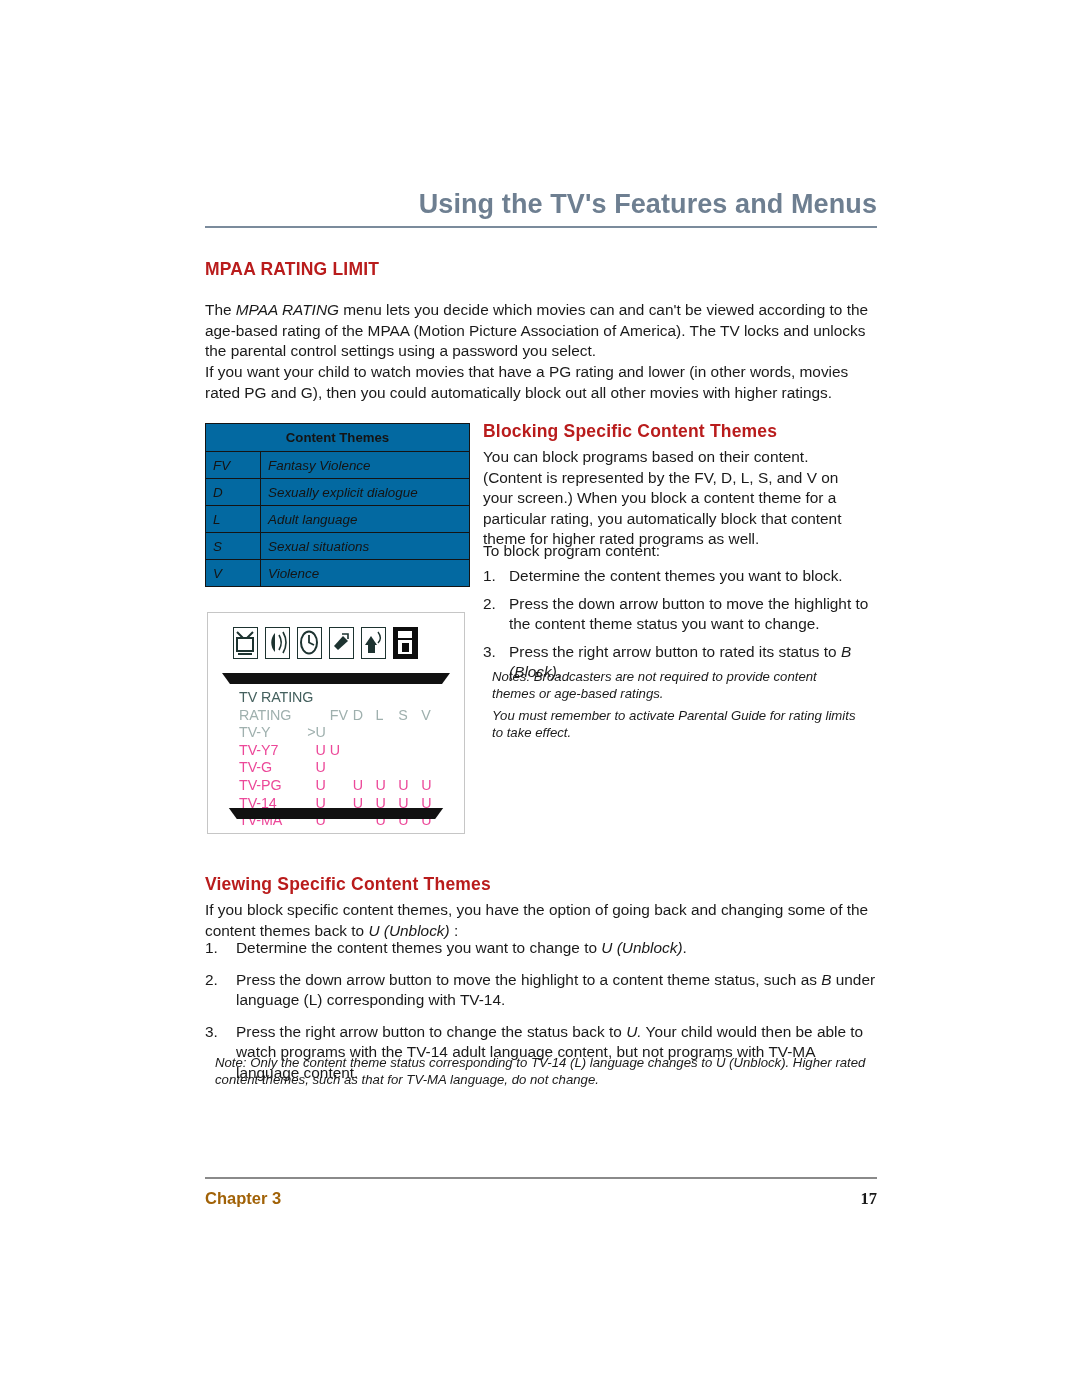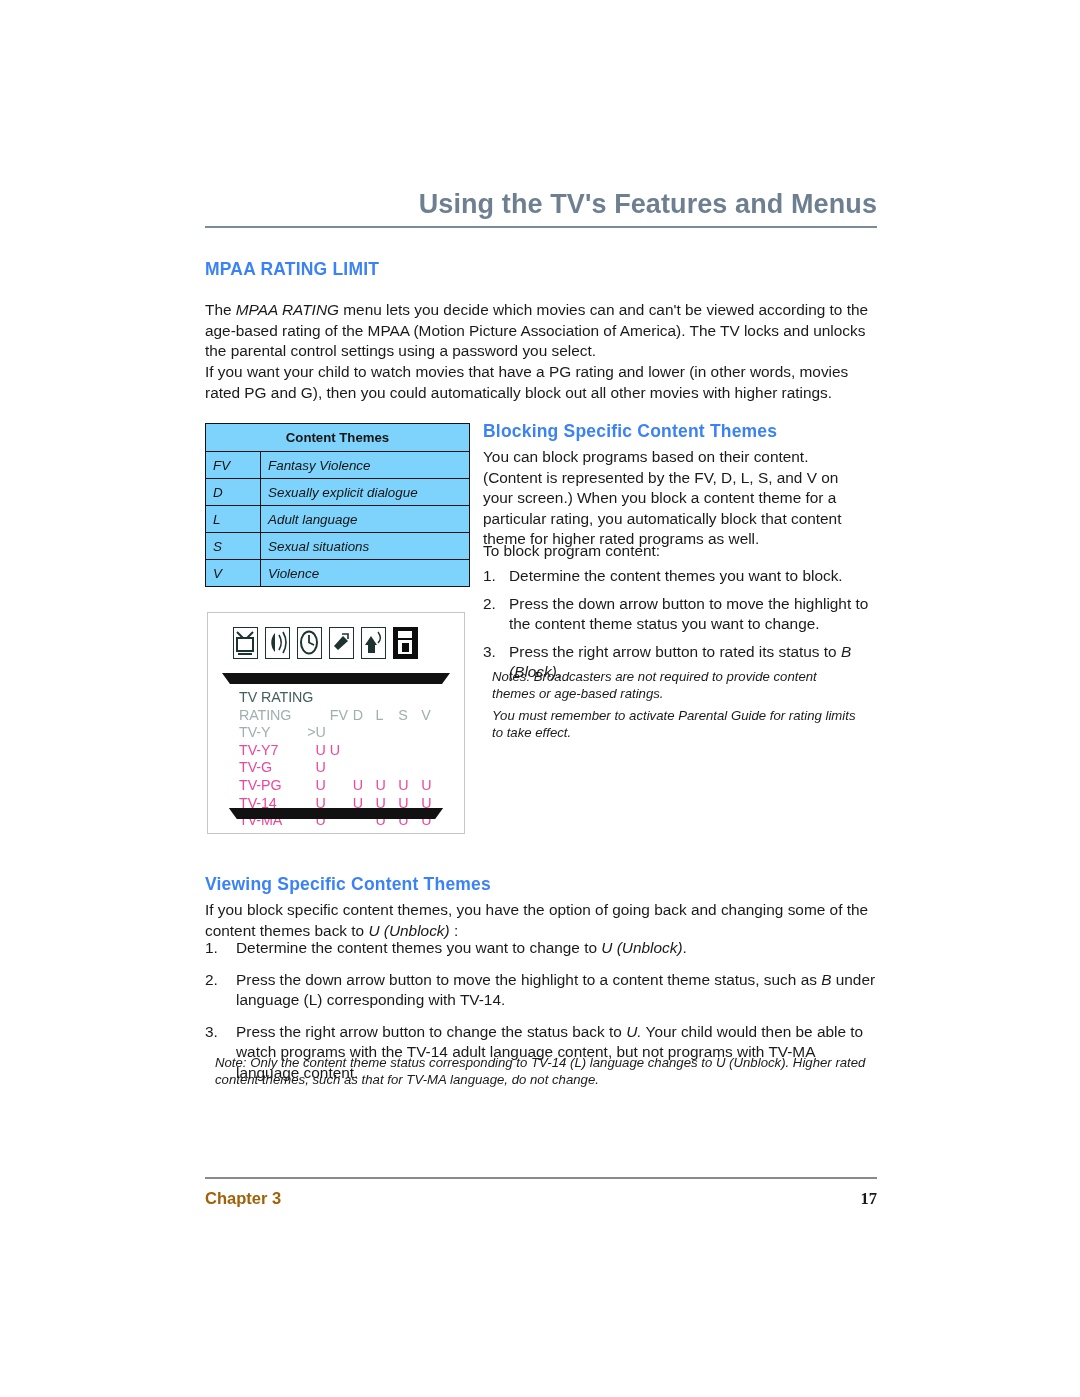--- a/index.html
+++ b/index.html
@@ -44,21 +44,21 @@
     background: #7b8b9c;
     width: 100%;
   }
 
   
   .sec-head {
     position: absolute;
     left: 205px;
     font-size: 17.5px;
     font-weight: bold;
-    color: #3b82f6;
+    color: #b91c1c;
     letter-spacing: 0.2px;
   }
 
   
   .para {
     position: absolute;
     font-size: 15.4px;
     line-height: 20.6px;
     color: #1a1a1a;
     text-align: left;
@@ -66,21 +66,21 @@
   .para i, .it { font-style: italic; }
 
   
   .ct-table {
     position: absolute;
     left: 205px;
     top: 423px;
     width: 263px;
     border: 1.6px solid #141414;
     border-collapse: collapse;
-    background: #7dd3fc;
+    background: #0369a1;
   }
   .ct-table table {
     border-collapse: collapse;
     width: 100%;
   }
   .ct-table th {
     font-size: 13.2px;
     font-weight: bold;
     text-align: center;
     padding: 6px 0 6px 0;

